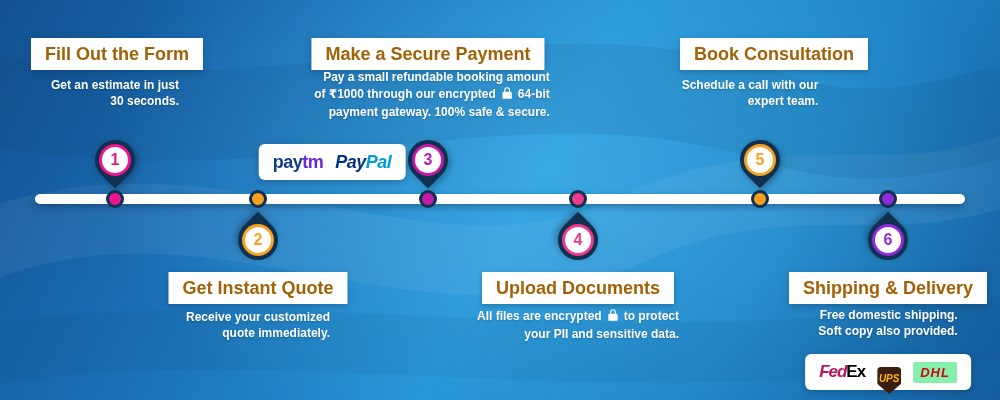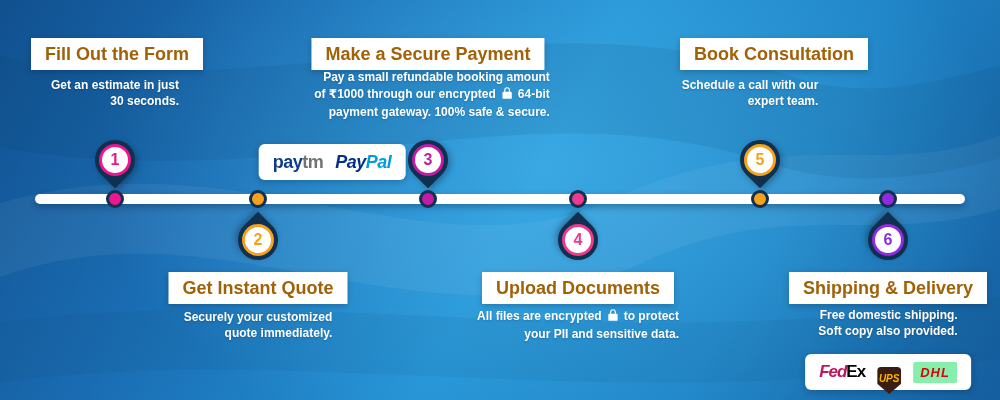--- a/index.html
+++ b/index.html
@@ -23,21 +23,21 @@
   
   .c1{color:#ea1790;} .c2{color:#f6a21e;} .c3{color:#c21ba6;}
   .c4{color:#ee3a8c;} .c5{color:#f6a21e;} .c6{color:#8e2ae0;}
   
   .title-box{position:absolute;transform:translateX(-50%);background:#fff;color:#a16207;font-weight:bold;font-size:18px;line-height:1;padding:7px 14px;border-radius:0;white-space:nowrap;box-shadow:0 2px 6px rgba(0,20,40,.25);z-index:2;}
   .desc{position:absolute;transform:translateX(-50%);color:#fff;font-weight:bold;font-size:12px;line-height:1.32;text-align:right;white-space:nowrap;text-shadow:0 1px 2px rgba(0,30,60,.25);z-index:2;}
   .lock{display:inline-block;vertical-align:-2px;margin:0 4px;}
   
   .logo-box{position:absolute;transform:translateX(-50%);background:#fff;border-radius:6px;display:flex;align-items:center;gap:12px;padding:5px 14px;height:26px;box-shadow:0 2px 6px rgba(0,20,40,.25);z-index:2;}
   .paytm{font-weight:bold;font-size:18px;letter-spacing:-.5px;}
-  .paytm .p1{color:#0f3d8a;} .paytm .p2{color:#737373;text-align:center;}
+  .paytm .p1{color:#0f3d8a;} .paytm .p2{color:#6d28d9;text-align:center;}
   .paypal{font-weight:bold;font-style:italic;font-size:18px;letter-spacing:-.5px;}
   .paypal .p1{color:#013088;} .paypal .p2{color:#019cde;}
   .fedex{font-weight:bold;font-size:17px;letter-spacing:-1px;}
   .fedex .f1{color:#be185d;font-style:italic;} .fedex .f2{color:#000000;}
   .ups{width:24px;height:27px;background:#3a1e12;clip-path:polygon(0 0,100% 0,100% 62%,50% 100%,0 62%);border-radius:4px 4px 0 0;display:flex;align-items:flex-start;justify-content:center;margin-top:17px;}
   .ups span{color:#ffb500;font-weight:bold;font-size:10px;margin-top:6px;font-style:italic;}
   .dhl{background:#86efac;color:#d40511;font-weight:bold;font-style:italic;font-size:13px;letter-spacing:1px;padding:3px 7px;border-radius:2px;}
 </style>
 </head>
 <body>
@@ -96,21 +96,21 @@
     <div class="shape"></div>
     <div class="num">5</div>
   </div>
 
   <div class="pin up c2" style="left:258px;top:220px">
     <div class="shape"></div>
     <div class="num">2</div>
   </div>
   <div class="title-box" style="left:258px;top:272px">Get Instant Quote</div>
   <div class="desc" style="left:258px;top:310px">
-    <div>Securely your customized</div>
+    <div>Receive your customized</div>
     <div>quote immediately.</div>
   </div>
 
   <div class="pin up c4" style="left:578px;top:220px">
     <div class="shape"></div>
     <div class="num">4</div>
   </div>
   <div class="title-box" style="left:578px;top:272px">Upload Documents</div>
   <div class="desc" style="left:578px;top:308px">
     <div>

